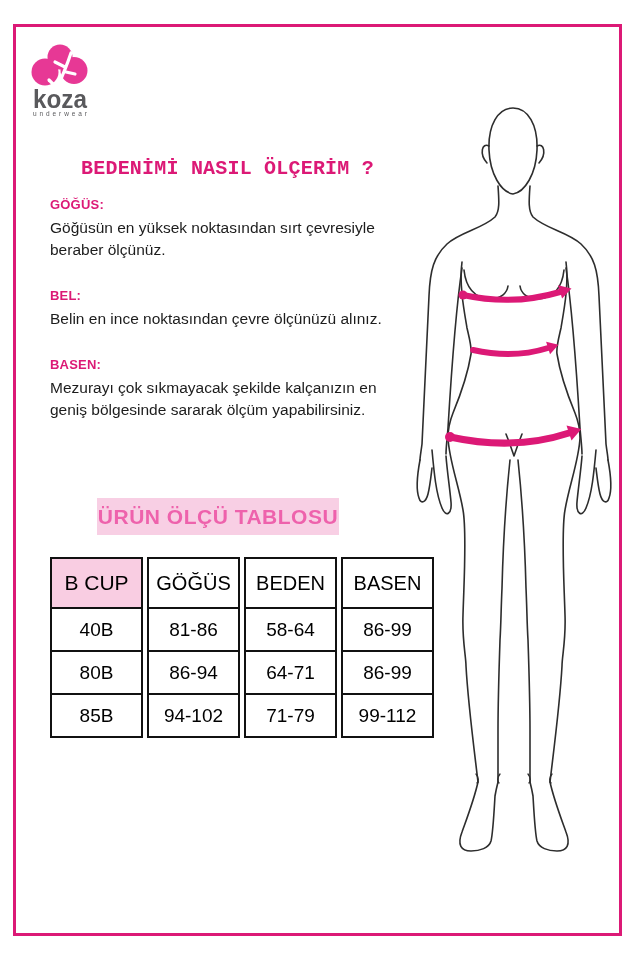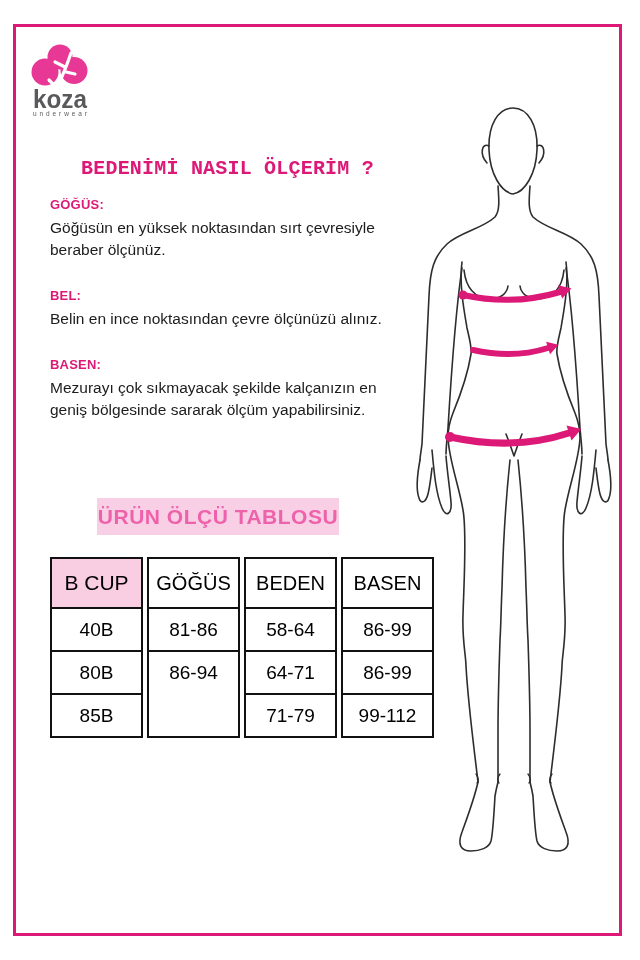--- a/index.html
+++ b/index.html
@@ -94,20 +94,21 @@
     <div class="col">
       <div class="cell head pink">B CUP</div>
       <div class="cell">40B</div>
       <div class="cell">80B</div>
       <div class="cell">85B</div>
     </div>
     <div class="col">
       <div class="cell head">GÖĞÜS</div>
       <div class="cell">81-86</div>
       <div class="cell">86-94</div>
+      <div class="cell">94-102</div>
     </div>
     <div class="col">
       <div class="cell head">BEDEN</div>
       <div class="cell">58-64</div>
       <div class="cell">64-71</div>
       <div class="cell">71-79</div>
     </div>
     <div class="col">
       <div class="cell head">BASEN</div>
       <div class="cell">86-99</div>

